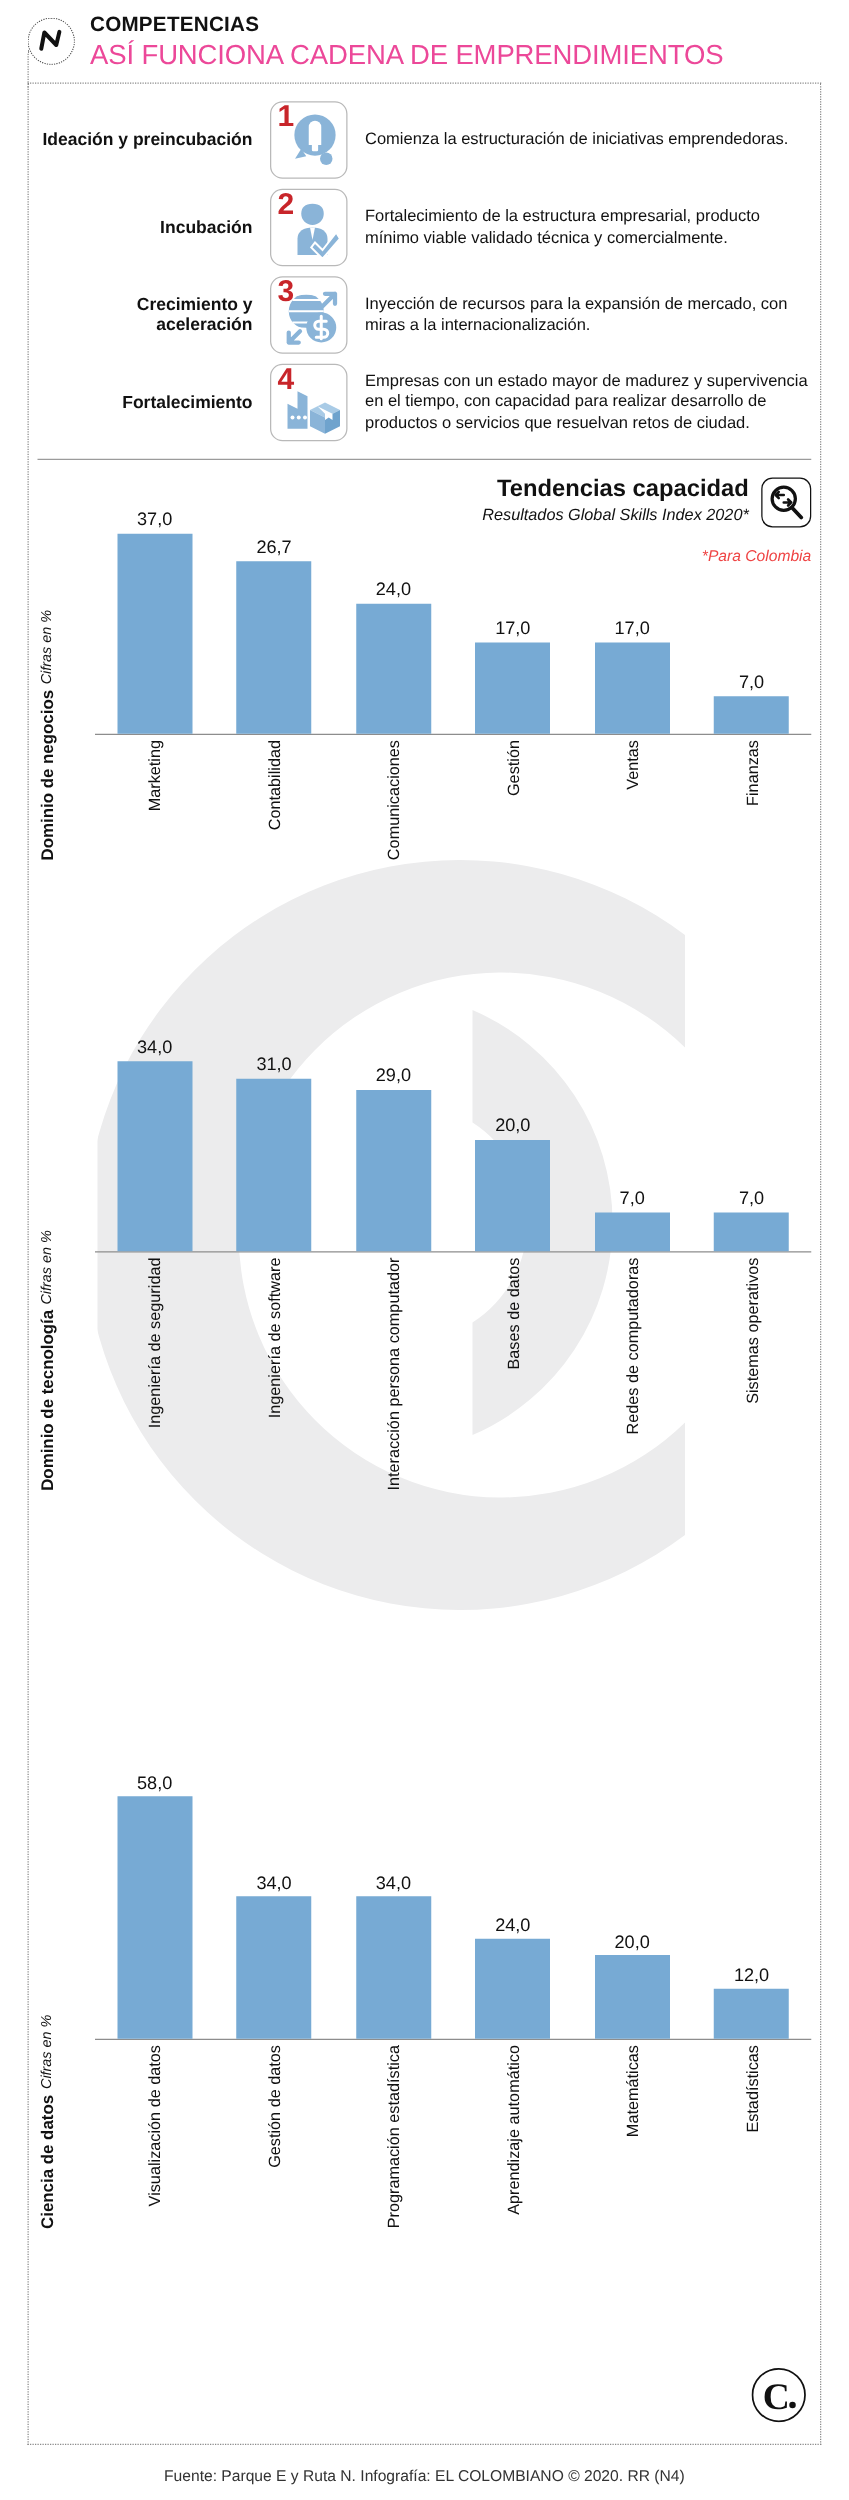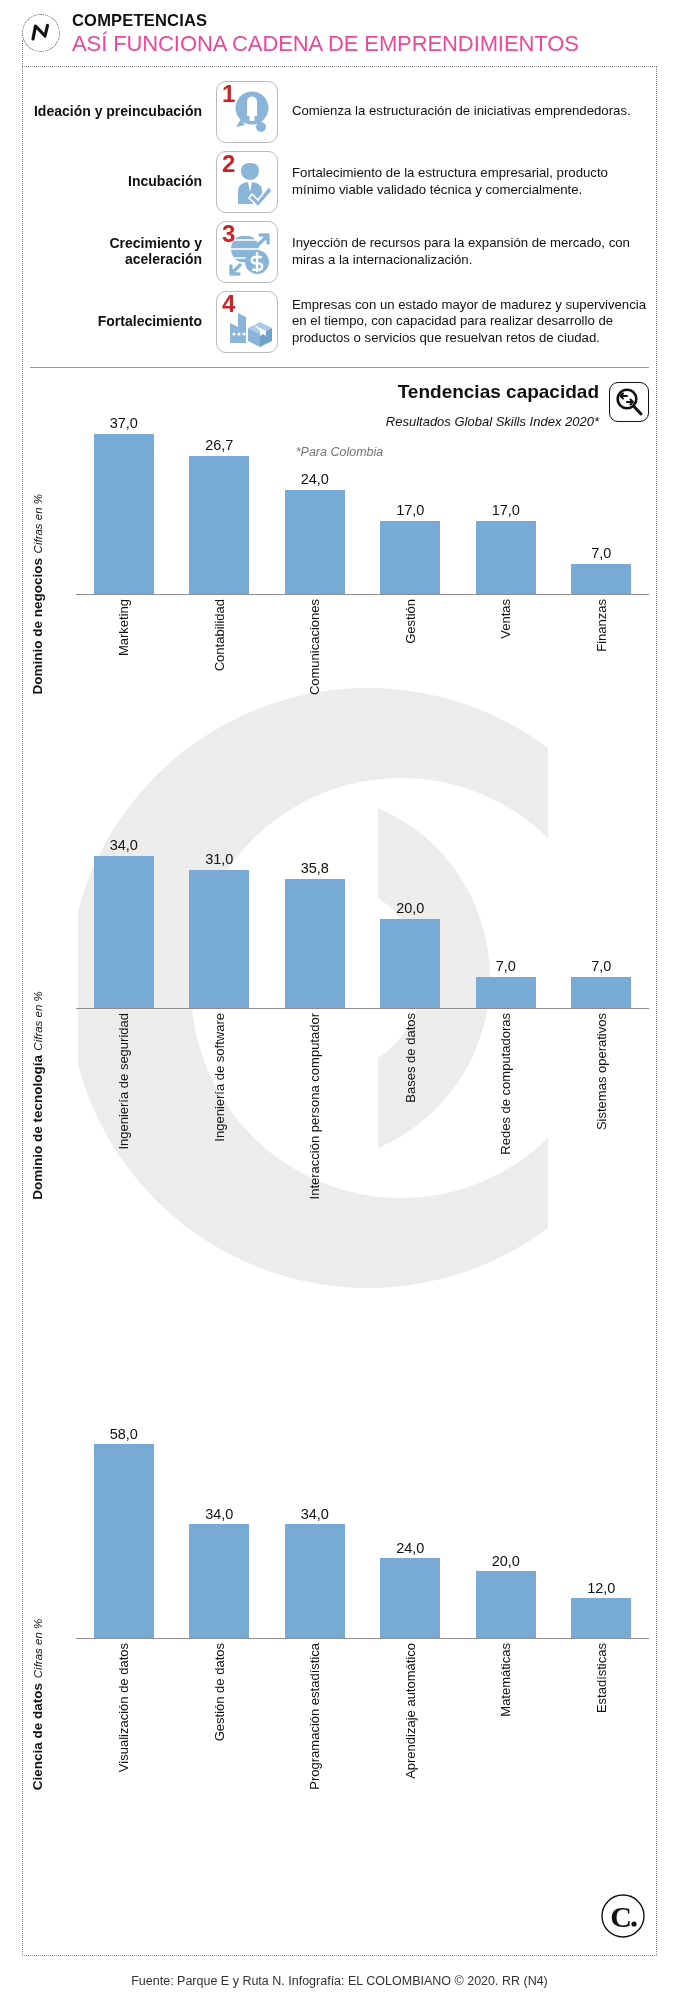--- a/index.html
+++ b/index.html
@@ -144,38 +144,38 @@
   .chart-title {
     font-size: 19px;
     font-weight: bold;
     color: #111;
     line-height: 1.05;
   }
   .chart-sub {
     font-size: 13px;
     font-style: italic;
     color: #111;
-    margin-top: 12px;
+    margin-top: 2px;
   }
   .zoom-badge {
     width: 40px;
     height: 40px;
     border: 1.4px solid #111;
     border-radius: 9px;
     display: flex;
     align-items: center;
     justify-content: center;
     flex: 0 0 auto;
   }
   .footnote {
-    text-align: center;
+    text-align: right;
     padding: 0 30px;
     font-size: 12.5px;
     font-style: italic;
-    color: #737373;
+    color: #ef4444;
     margin-top: 16px;
   }
 
   
   .watermark {
     position: absolute;
     left: 78px;
     top: 668px;
     width: 520px;
     height: 640px;
@@ -475,21 +475,21 @@
         <div class="bars" style="height:180px;">
           <div class="bar-col">
             <span class="bar-value">34,0</span>
             <div class="bar-rect" style="height:152px;"></div>
           </div>
           <div class="bar-col">
             <span class="bar-value">31,0</span>
             <div class="bar-rect" style="height:138px;"></div>
           </div>
           <div class="bar-col">
-            <span class="bar-value">35,8</span>
+            <span class="bar-value">29,0</span>
             <div class="bar-rect" style="height:129px;"></div>
           </div>
           <div class="bar-col">
             <span class="bar-value">20,0</span>
             <div class="bar-rect" style="height:89px;"></div>
           </div>
           <div class="bar-col">
             <span class="bar-value">7,0</span>
             <div class="bar-rect" style="height:31px;"></div>
           </div>

